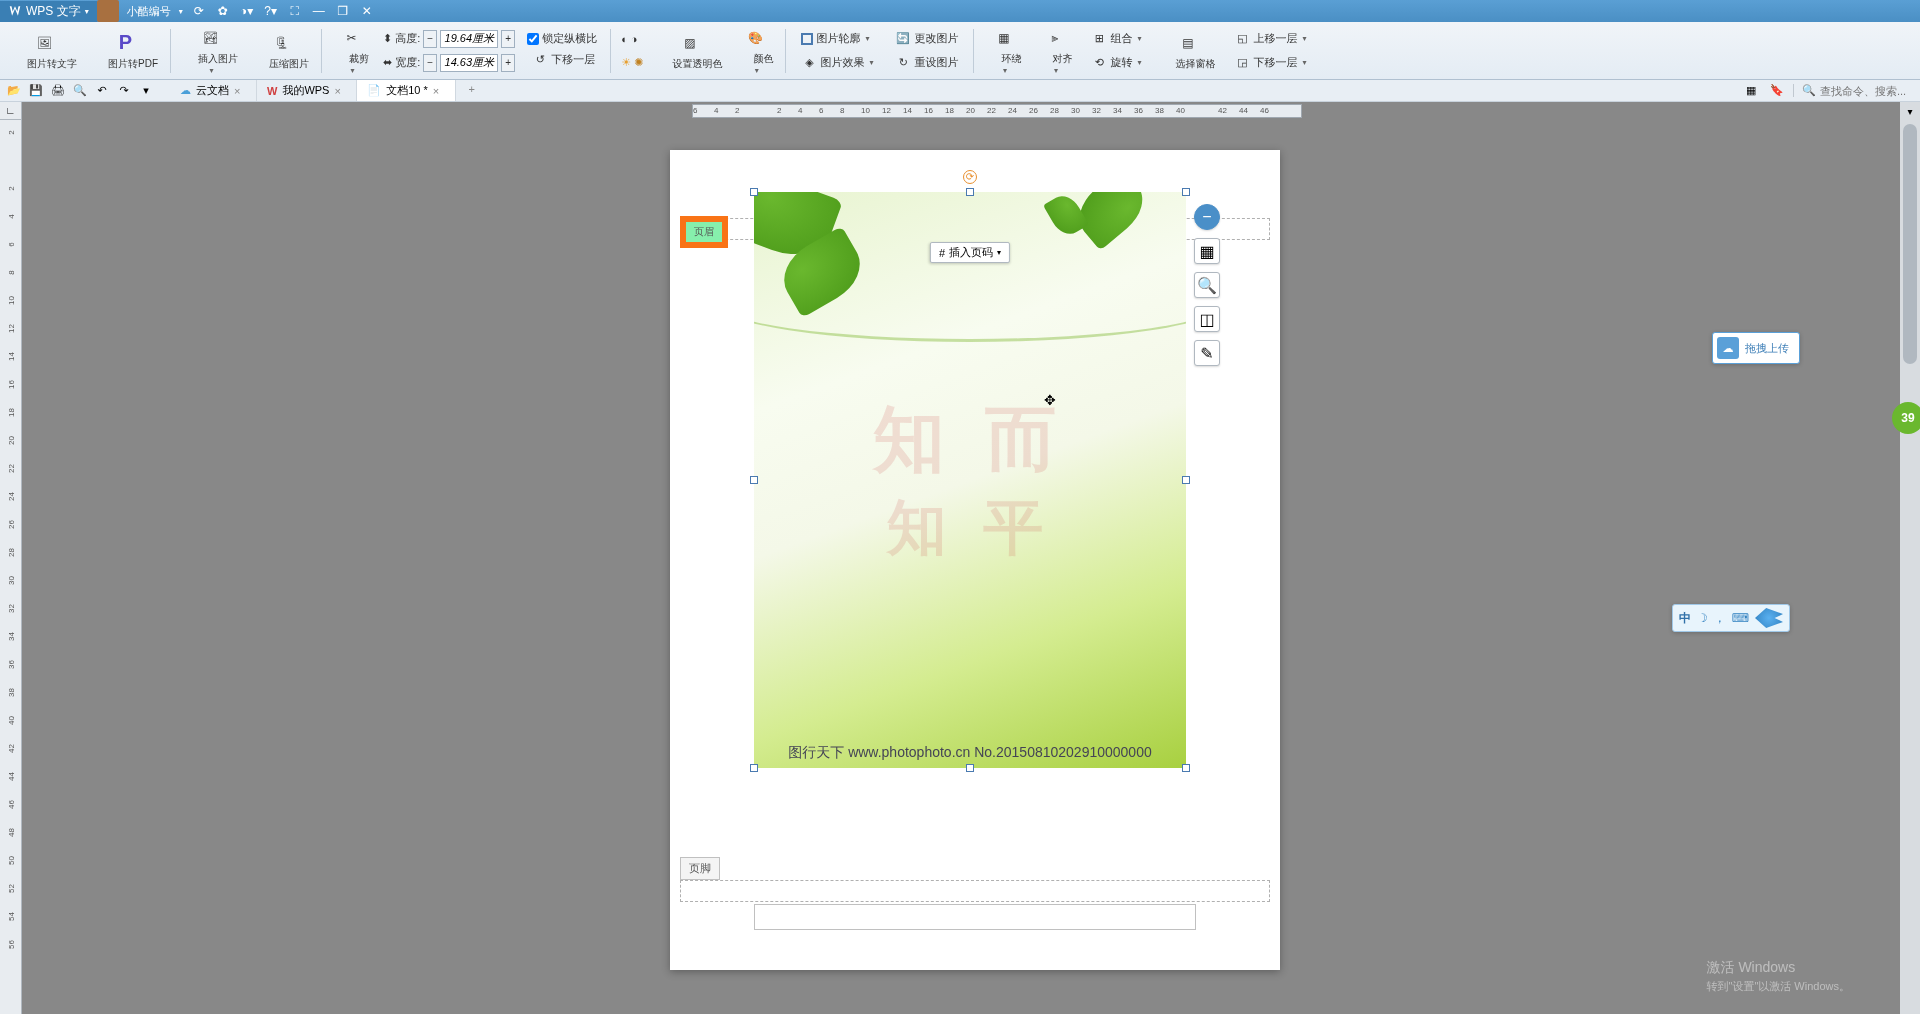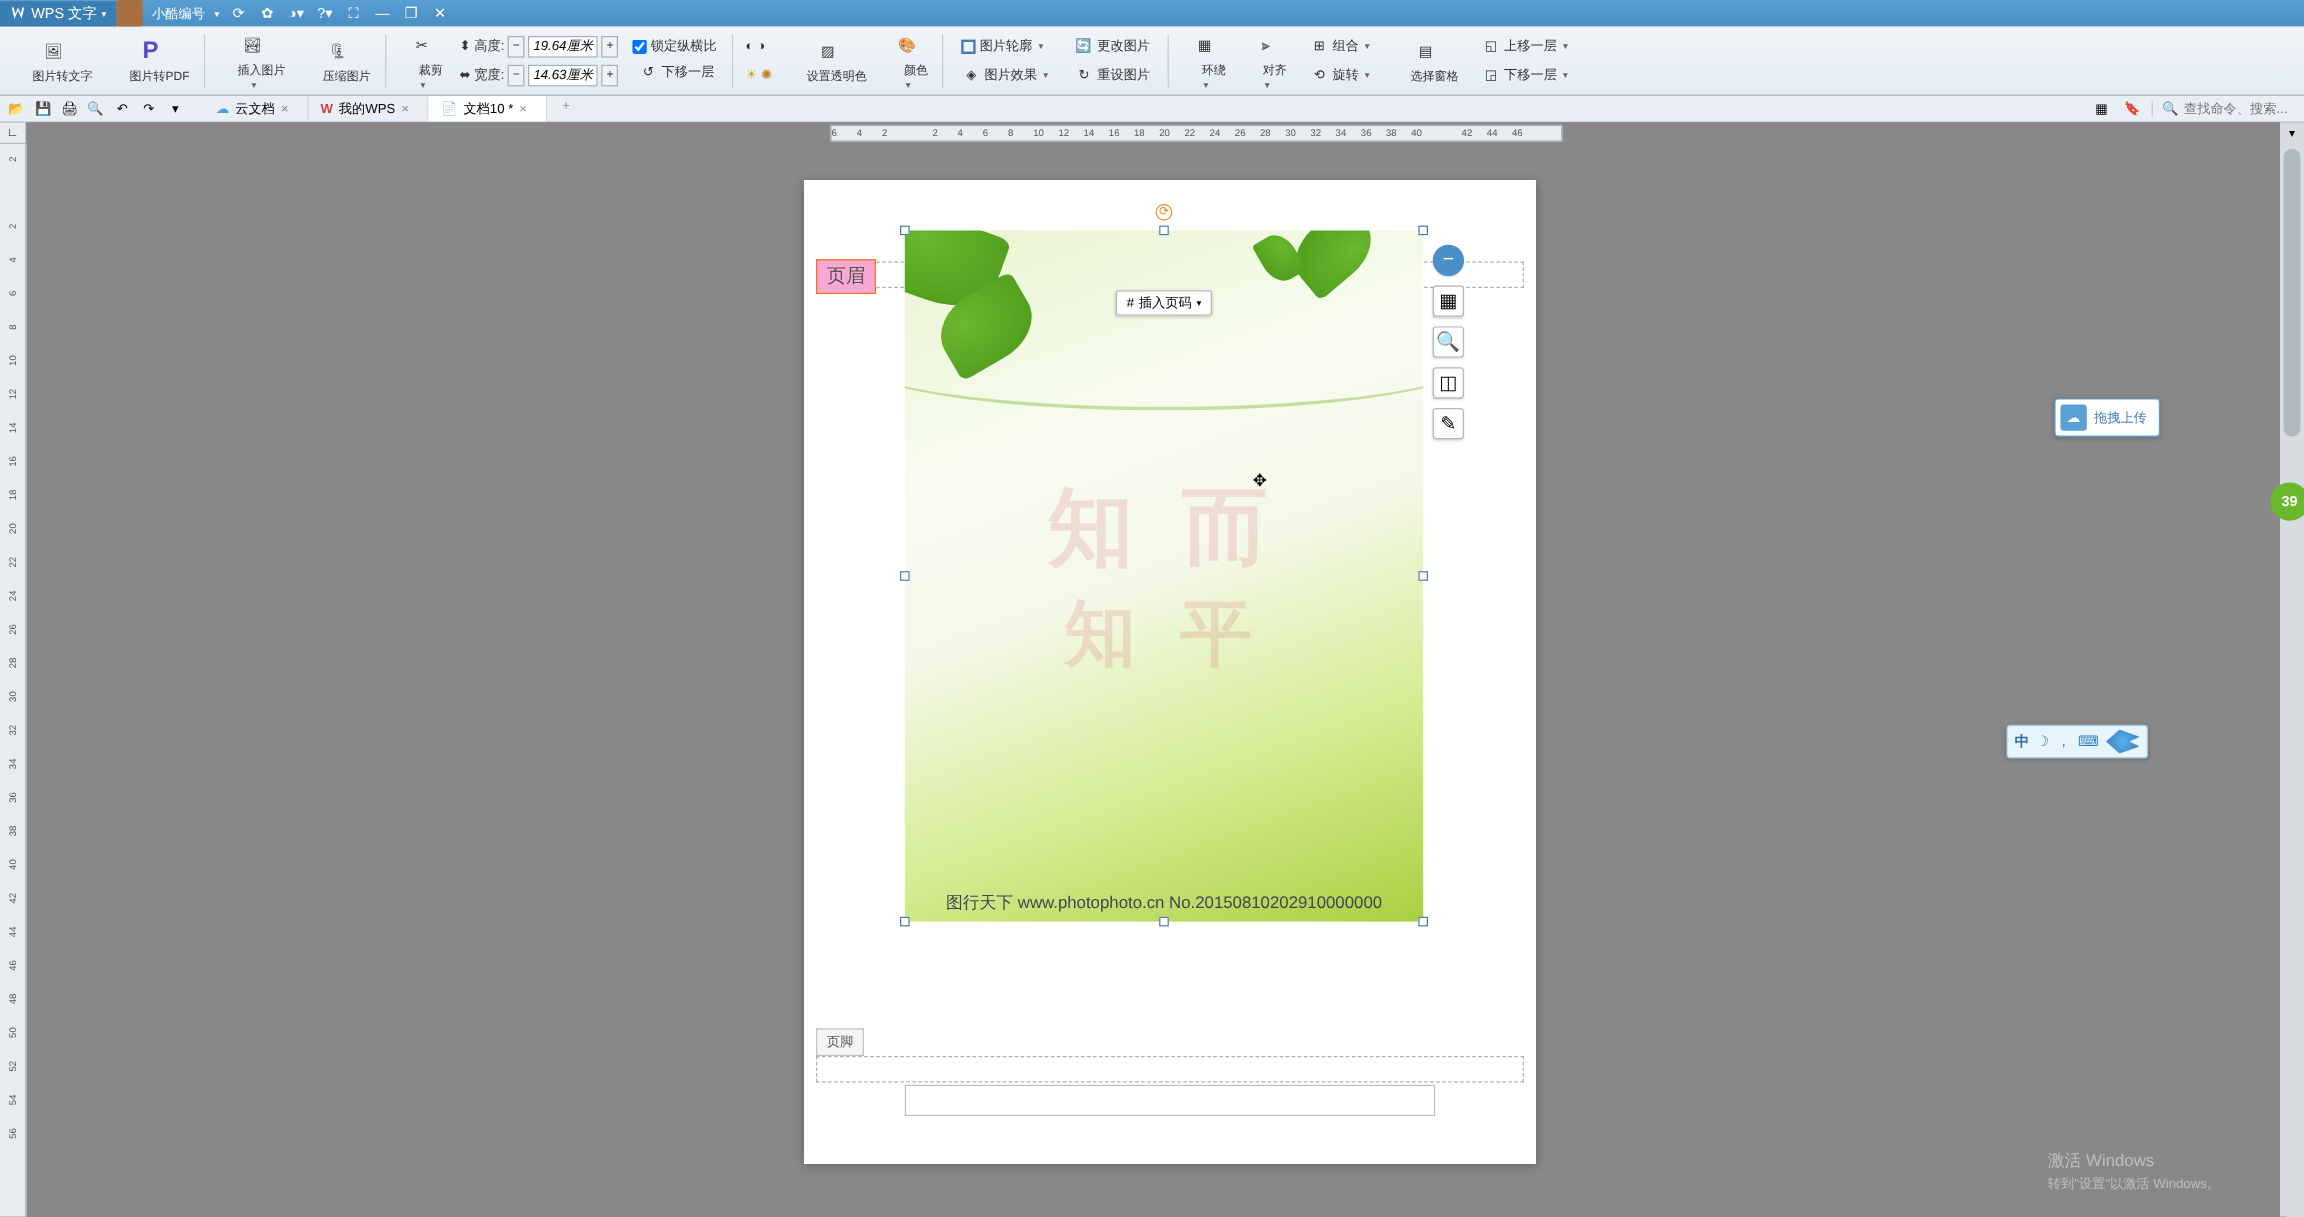--- a/index.html
+++ b/index.html
@@ -38,21 +38,21 @@
 .work { position:absolute; top:102px; left:0; right:0; bottom:0; background:#888; }
 .vruler { position:absolute; left:0; top:18px; bottom:0; width:22px; background:#e8ecf0; border-right:1px solid #b0b8c0; font-size:8px; color:#555; }
 .vruler .tick { position:absolute; left:2px; width:18px; text-align:center; transform:rotate(-90deg); transform-origin:center; }
 .hruler { position:absolute; left:22px; right:20px; top:0; height:18px; background:#888; }
 .hruler-inner { position:absolute; left:670px; width:610px; height:14px; background:#e8ecf0; top:2px; font-size:8px; color:#555; border:1px solid #a0a8b0;}
 .hruler-inner .ht { position:absolute; top:1px; }
 .corner { position:absolute; left:0; top:0; width:22px; height:18px; background:#e8ecf0; border-right:1px solid #b0b8c0; border-bottom:1px solid #b0b8c0; display:flex; align-items:center; justify-content:center; font-size:10px; }
 .canvas { position:absolute; left:22px; right:20px; top:18px; bottom:0; overflow:hidden; }
 .page { position:absolute; left:648px; top:30px; width:610px; height:820px; background:#fff; box-shadow:0 2px 8px rgba(0,0,0,.3); }
 .hdr-area { position:absolute; left:10px; right:10px; top:68px; border:1px dashed #b0b0b0; height:22px; }
-.hdr-lbl { position:absolute; left:10px; top:68px; padding:3px 8px; background:#f9a8d4; border:1px solid #f97316; font-size:16px; color:#555; transform:translateY(-2px);}
+.hdr-lbl { position:absolute; left:10px; top:68px; padding:3px 8px; background:#86efac; border:6px solid #f97316; font-size:10px; color:#555; transform:translateY(-2px);}
 .ftr-area { position:absolute; left:10px; right:10px; bottom:68px; border:1px dashed #b0b0b0; height:22px; }
 .ftr-lbl { position:absolute; left:10px; bottom:90px; padding:3px 8px; background:#f4f4f4; border:1px solid #c0c0c0; font-size:11px; color:#555;}
 .ftr-box { position:absolute; left:84px; right:84px; bottom:40px; height:26px; border:1px solid #c0c0c0; background:#fff;}
 .img-sel { position:absolute; left:84px; top:42px; width:432px; height:576px; }
 .img-bg { position:absolute; inset:0; background:linear-gradient(160deg,#e8f4d0 0%,#f8fcf0 30%,#f4f8e8 50%,#d4ec90 75%,#a8d040 100%); overflow:hidden;}
 .leaf { position:absolute; background:radial-gradient(ellipse at 30% 30%,#6ab82e,#4a9818); border-radius:50% 10% 50% 10%; }
 .leaf.l1 { left:-20px; top:-10px; width:100px; height:70px; transform:rotate(20deg);}
 .leaf.l2 { left:28px; top:50px; width:80px; height:60px; transform:rotate(-30deg);}
 .leaf.l3 { right:40px; top:-8px; width:70px; height:50px; transform:rotate(140deg);}
 .leaf.l4 { right:100px; top:8px; width:40px; height:30px; transform:rotate(60deg);}

